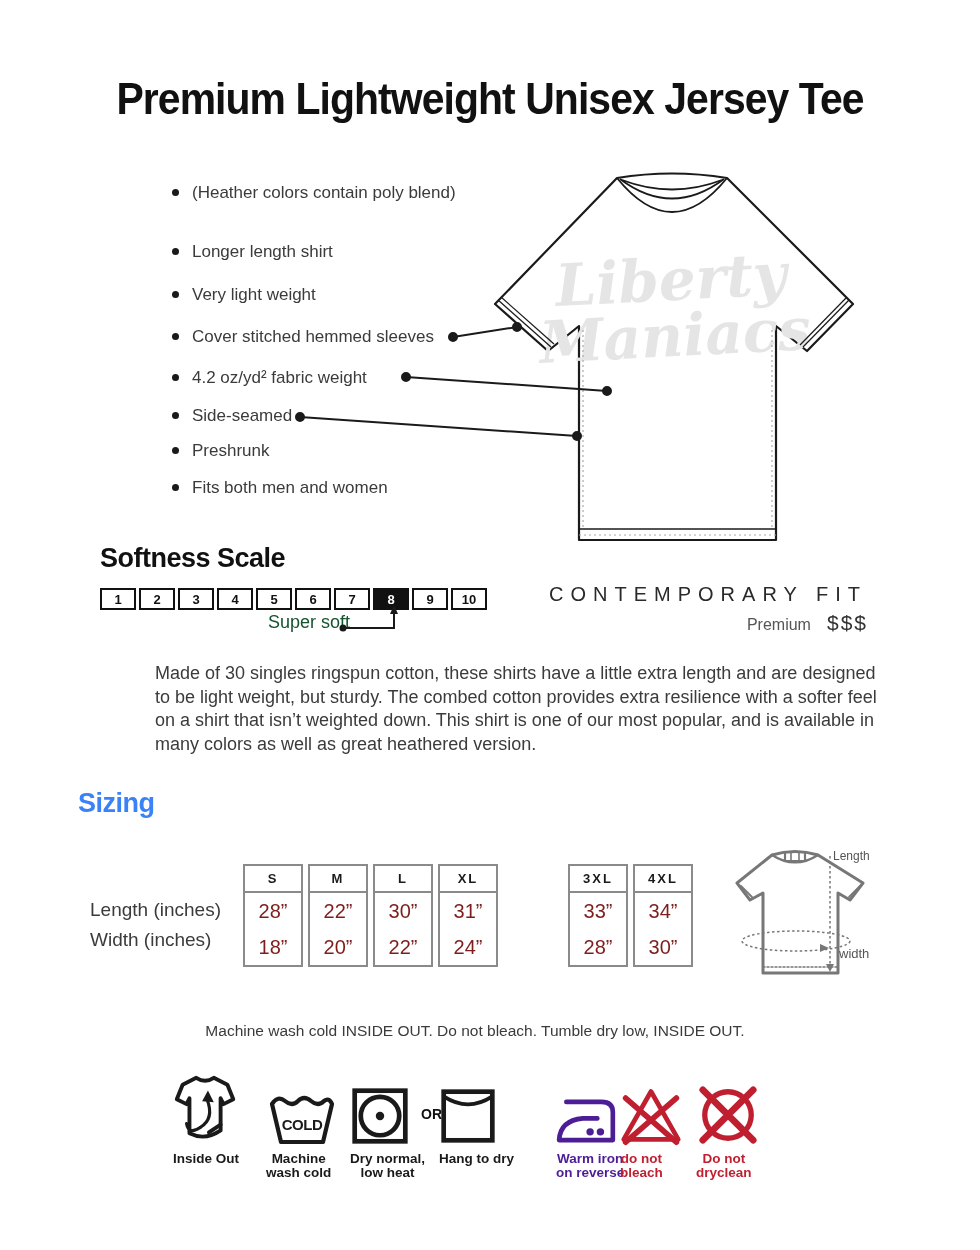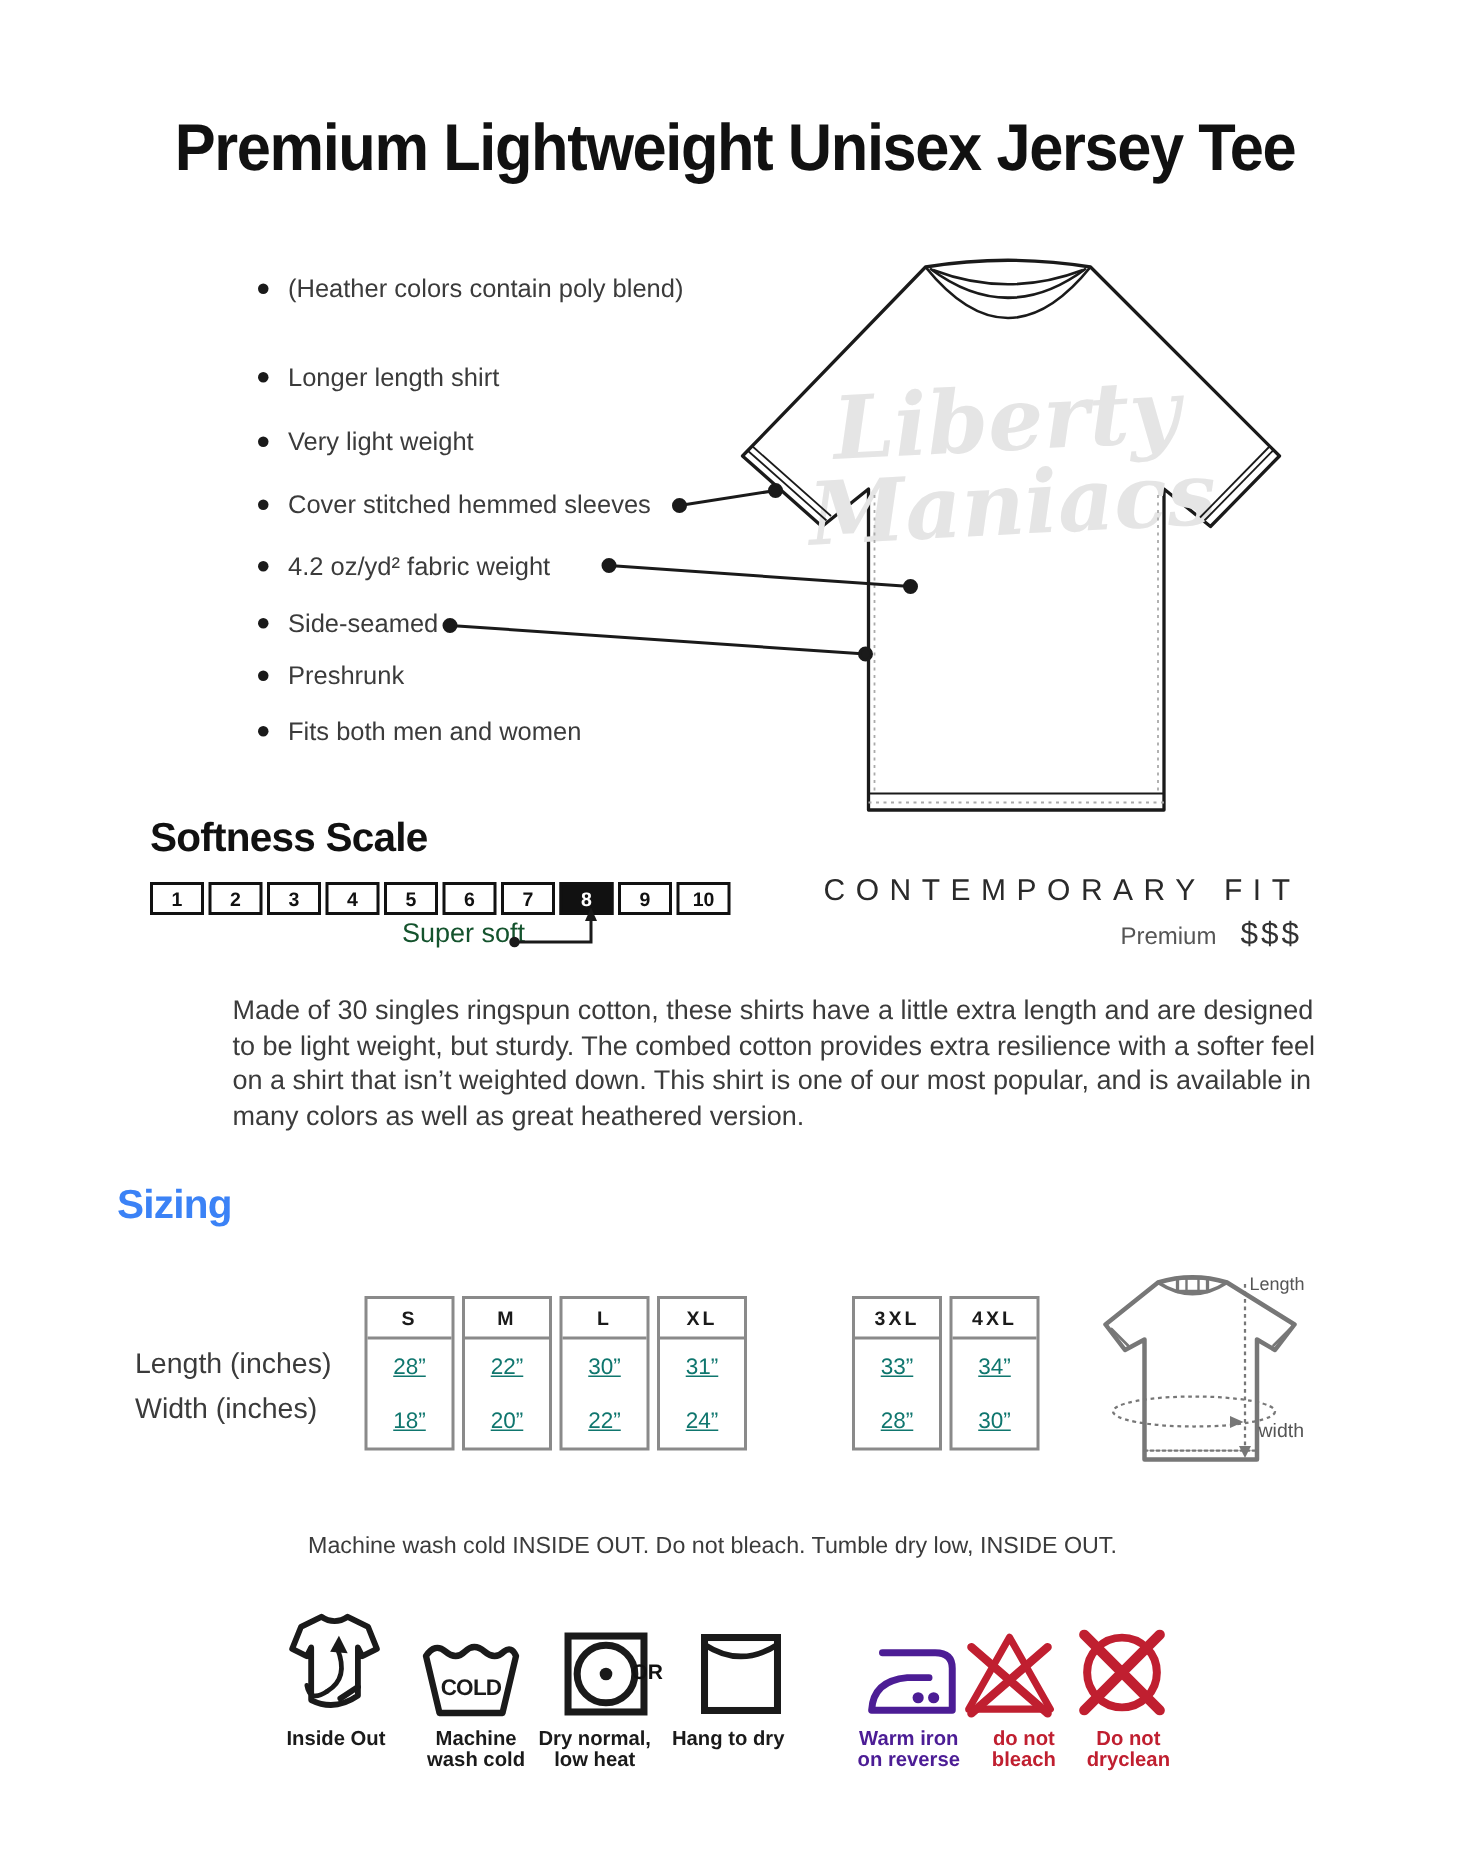--- a/index.html
+++ b/index.html
@@ -34,28 +34,28 @@
   .fit-price{font-size:21px;letter-spacing:2px;color:#333;}
 
   .description{position:absolute;left:155px;top:662px;width:725px;font-size:18px;line-height:23.5px;color:#3b3b3b;font-weight:300;}
 
   
   .sizing-heading{position:absolute;left:78px;top:788px;font-size:27px;font-weight:800;letter-spacing:-.5px;color:#3b82f6;}
   .size-table{position:absolute;left:243px;top:864px;width:452px;height:103px;}
   .size-col{position:absolute;top:0;width:60px;height:103px;border:2px solid #8a8a8a;box-sizing:border-box;background:#fff;}
   .size-col-header{height:27px;border-bottom:2px solid #8a8a8a;display:flex;align-items:center;justify-content:center;
     font-size:13px;font-weight:700;letter-spacing:2px;box-sizing:border-box;}
-  .size-val{height:36px;display:flex;align-items:center;justify-content:center;font-size:15px;color:#0f766e;font-weight:300;text-decoration:underline;}
+  .size-val{height:36px;display:flex;align-items:center;justify-content:center;font-size:20px;color:#7f1d1d;font-weight:300;}
   .row-label{position:absolute;left:90px;font-size:19px;color:#3b3b3b;font-weight:300;}
   .rl0{top:899px}.rl1{top:929px}
   .size-diagram{position:absolute;left:725px;top:840px;}
 
   
   .care-note{position:absolute;left:90px;top:1022px;width:770px;text-align:center;font-size:15.5px;color:#3b3b3b;font-weight:300;}
-  .care-item{position:absolute;top:1076px;width:84px;display:flex;flex-direction:column;align-items:flex-end;}
+  .care-item{position:absolute;top:1076px;width:84px;display:flex;flex-direction:column;align-items:flex-start;}
   .care-icon-box{height:70px;display:flex;align-items:flex-end;justify-content:center;}
   .care-label{margin-top:6px;font-size:13.5px;font-weight:700;line-height:14px;text-align:center;}
   .ci0{left:173px}.ci1{left:266px}.ci2{left:350px}.ci3{left:439px}.ci4{left:531px}.ci5{left:620px}.ci6{left:696px}
   .or-label{position:absolute;left:421px;top:1106px;font-size:14px;font-weight:700;color:#111;}
 </style>
 </head>
 <body>
 
 <div class="page">
 

